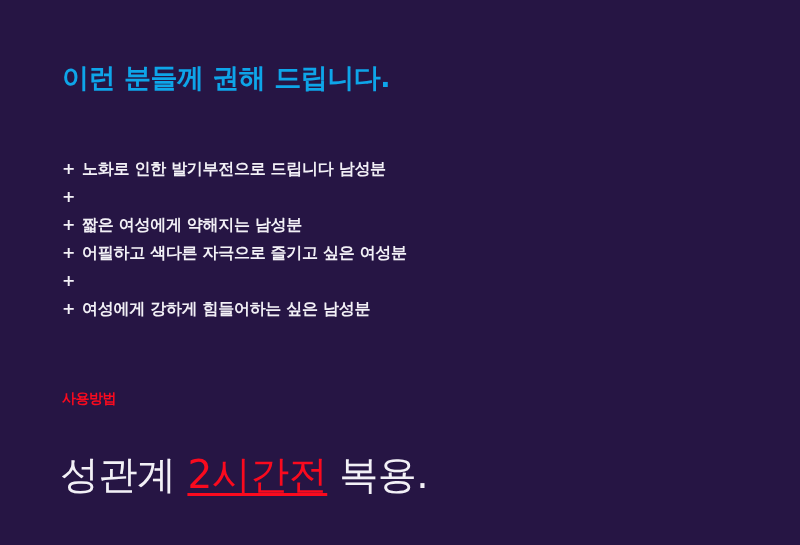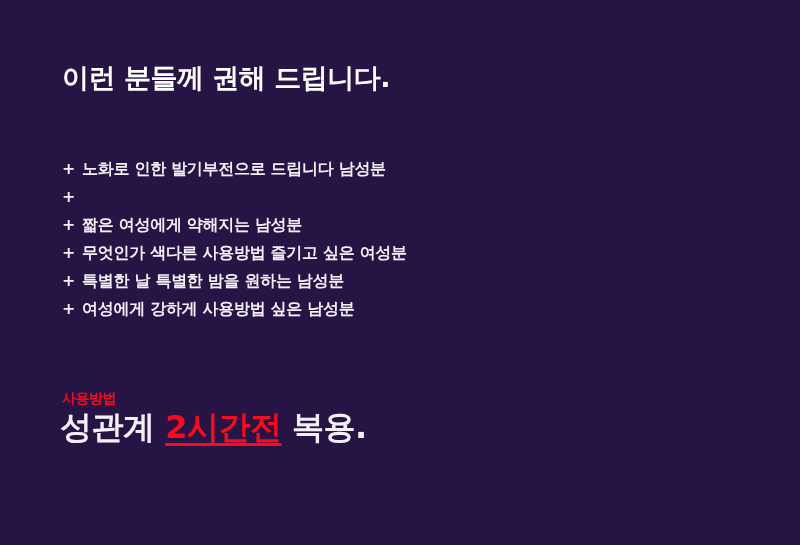--- a/index.html
+++ b/index.html
@@ -21,21 +21,21 @@
     box-sizing: border-box;
   }
 
   
   .headline {
     position: absolute;
     left: 62px;
     top: 62px;
     font-size: 27px;
     font-weight: bold;
-    color: #ffffff;
+    color: #0ea5e9;
     letter-spacing: -0.5px;
     white-space: nowrap;
     line-height: 1.2;
   }
 
   
   .bullet-list {
     position: absolute;
     left: 62px;
     top: 155px;
@@ -69,23 +69,23 @@
     font-size: 14px;
     font-weight: bold;
     color: #FA0A1E;
     letter-spacing: -0.5px;
     white-space: nowrap;
     line-height: 1.2;
   }
   .usage-line {
     position: absolute;
     left: 60px;
-    top: 408px;
-    font-size: 32px;
-    font-weight: bold;
+    top: 452px;
+    font-size: 39px;
+    font-weight: normal;
     color: #F2F0F6;
     letter-spacing: -0.5px;
     white-space: nowrap;
     line-height: 1.2;
   }
   .usage-highlight {
     color: #FA0A1E;
     text-decoration: underline;
     text-decoration-color: #FA0A1E;
     text-decoration-thickness: 3px;
@@ -106,29 +106,28 @@
     </li>
     <li class="bullet-item">
       <span class="bullet-marker">+</span>
     </li>
     <li class="bullet-item">
       <span class="bullet-marker">+</span>
       <span>짧은 여성에게 약해지는 남성분</span>
     </li>
     <li class="bullet-item">
       <span class="bullet-marker">+</span>
-      <span>무엇인가 색다른 사용방법 즐기고 싶은 여성분</span>
+      <span>어필하고 색다른 자극으로 즐기고 싶은 여성분</span>
     </li>
     <li class="bullet-item">
       <span class="bullet-marker">+</span>
-      <span>특별한 날 특별한 밤을 원하는 남성분</span>
     </li>
     <li class="bullet-item">
       <span class="bullet-marker">+</span>
-      <span>여성에게 강하게 사용방법 싶은 남성분</span>
+      <span>여성에게 강하게 힘들어하는 싶은 남성분</span>
     </li>
   </ul>
 
   <div class="usage-heading">사용방법</div>
 
   <div class="usage-line">
     <span>성관계 </span><span class="usage-highlight">2시간전</span><span> 복용.</span>
   </div>
 
 </div>

